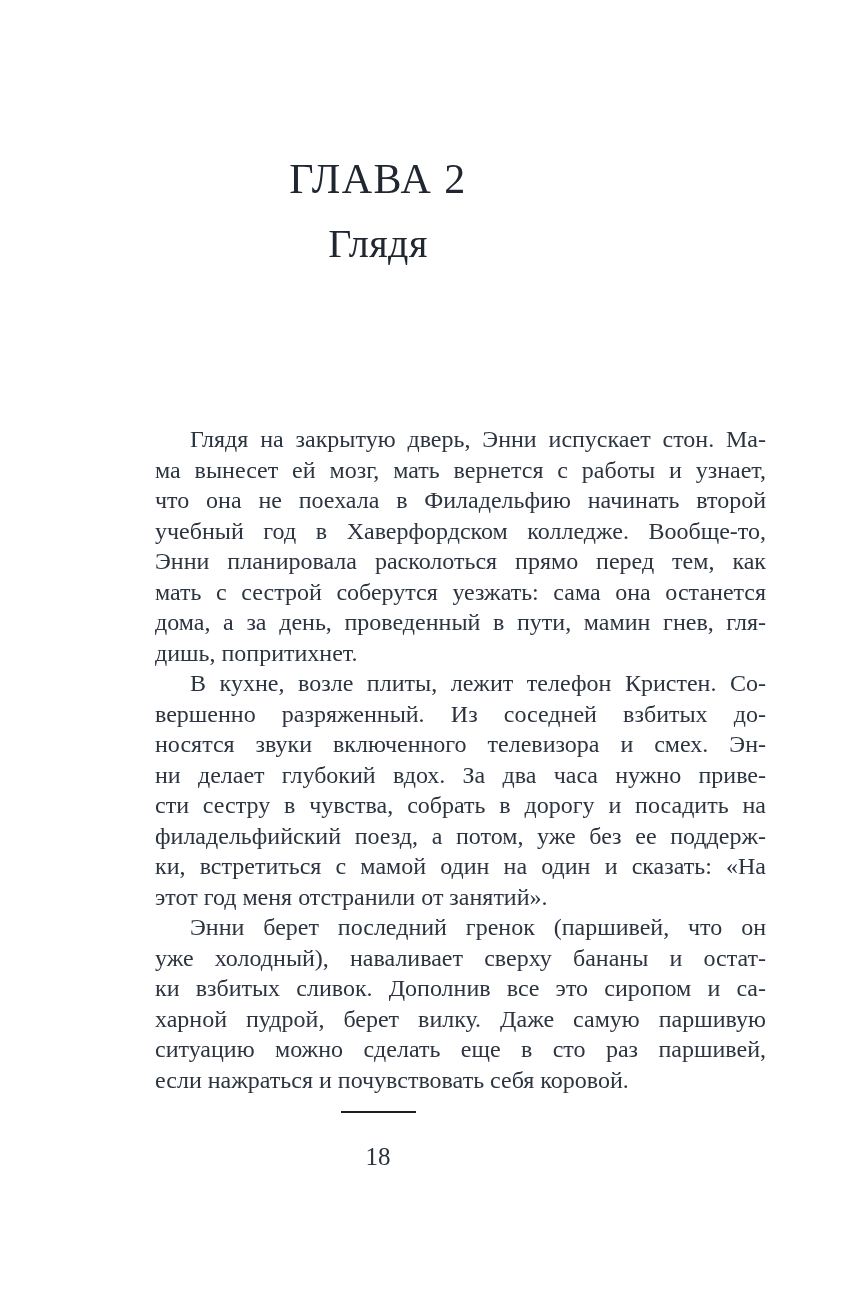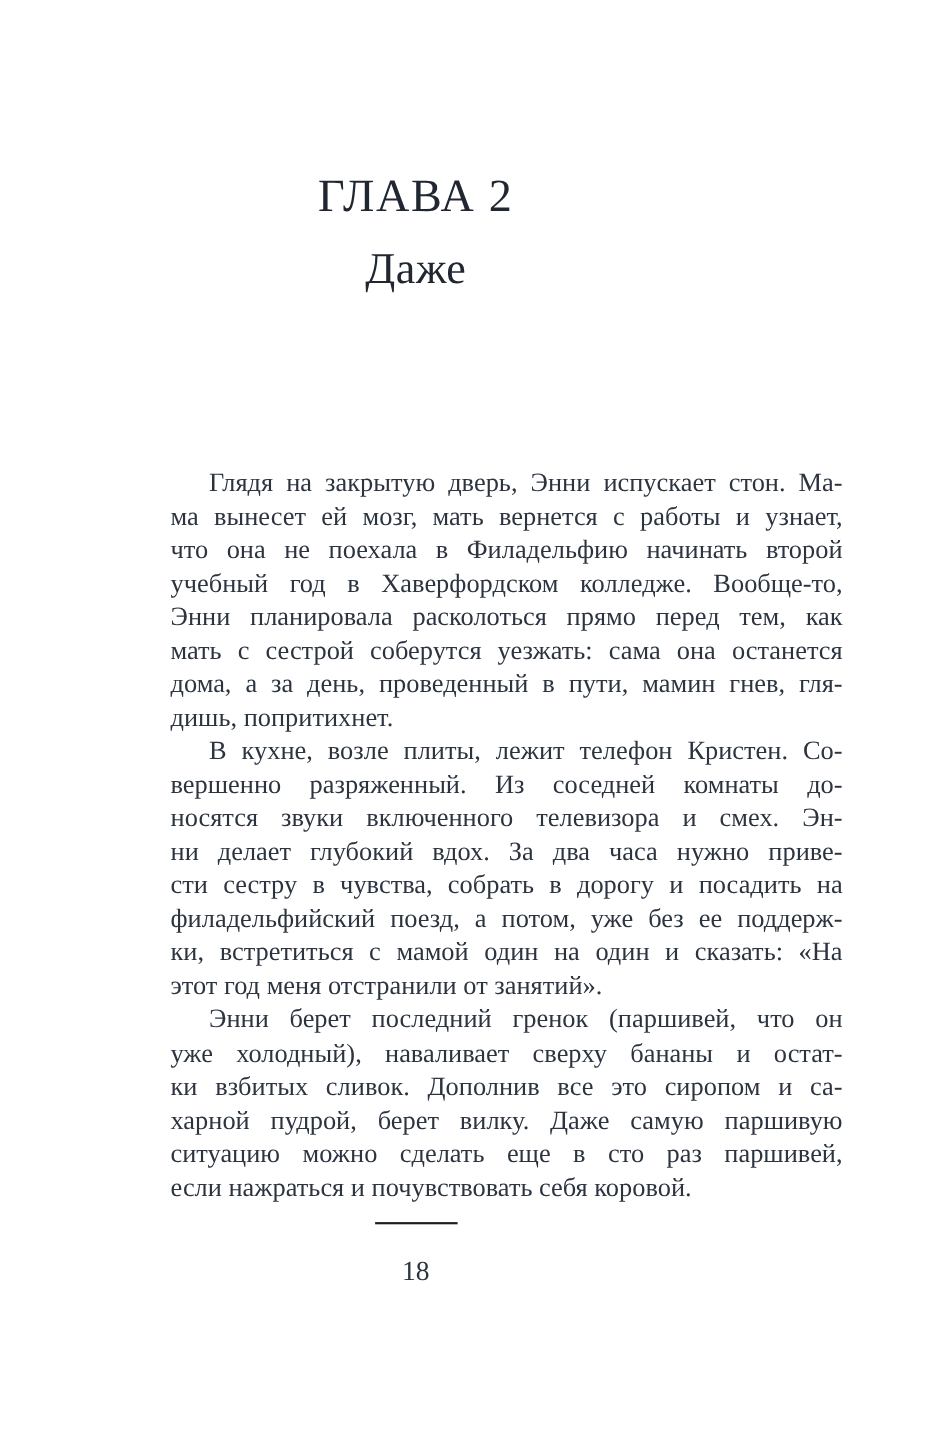--- a/index.html
+++ b/index.html
@@ -80,36 +80,36 @@
   }
 </style>
 </head>
 <body>
 
 <div class="page">
   <div class="content">
 
     <h1 class="chapter-heading">ГЛАВА 2</h1>
 
-    <h2 class="chapter-subtitle">Даже</h2>
+    <h2 class="chapter-subtitle">Глядя</h2>
 
     <div class="body-text" id="body-text">
         <div class="paragraph">
           <div class="line first">Глядя на закрытую дверь, Энни испускает стон. Ма-</div>
           <div class="line">ма вынесет ей мозг, мать вернется с работы и узнает,</div>
           <div class="line">что она не поехала в Филадельфию начинать второй</div>
           <div class="line">учебный год в Хаверфордском колледже. Вообще-то,</div>
           <div class="line">Энни планировала расколоться прямо перед тем, как</div>
           <div class="line">мать с сестрой соберутся уезжать: сама она останется</div>
           <div class="line">дома, а за день, проведенный в пути, мамин гнев, гля-</div>
           <div class="line last">дишь, попритихнет.</div>
         </div>
         <div class="paragraph">
           <div class="line first">В кухне, возле плиты, лежит телефон Кристен. Со-</div>
-          <div class="line">вершенно разряженный. Из соседней комнаты до-</div>
+          <div class="line">вершенно разряженный. Из соседней взбитых до-</div>
           <div class="line">носятся звуки включенного телевизора и смех. Эн-</div>
           <div class="line">ни делает глубокий вдох. За два часа нужно приве-</div>
           <div class="line">сти сестру в чувства, собрать в дорогу и посадить на</div>
           <div class="line">филадельфийский поезд, а потом, уже без ее поддерж-</div>
           <div class="line">ки, встретиться с мамой один на один и сказать: «На</div>
           <div class="line last">этот год меня отстранили от занятий».</div>
         </div>
         <div class="paragraph">
           <div class="line first">Энни берет последний гренок (паршивей, что он</div>
           <div class="line">уже холодный), наваливает сверху бананы и остат-</div>

